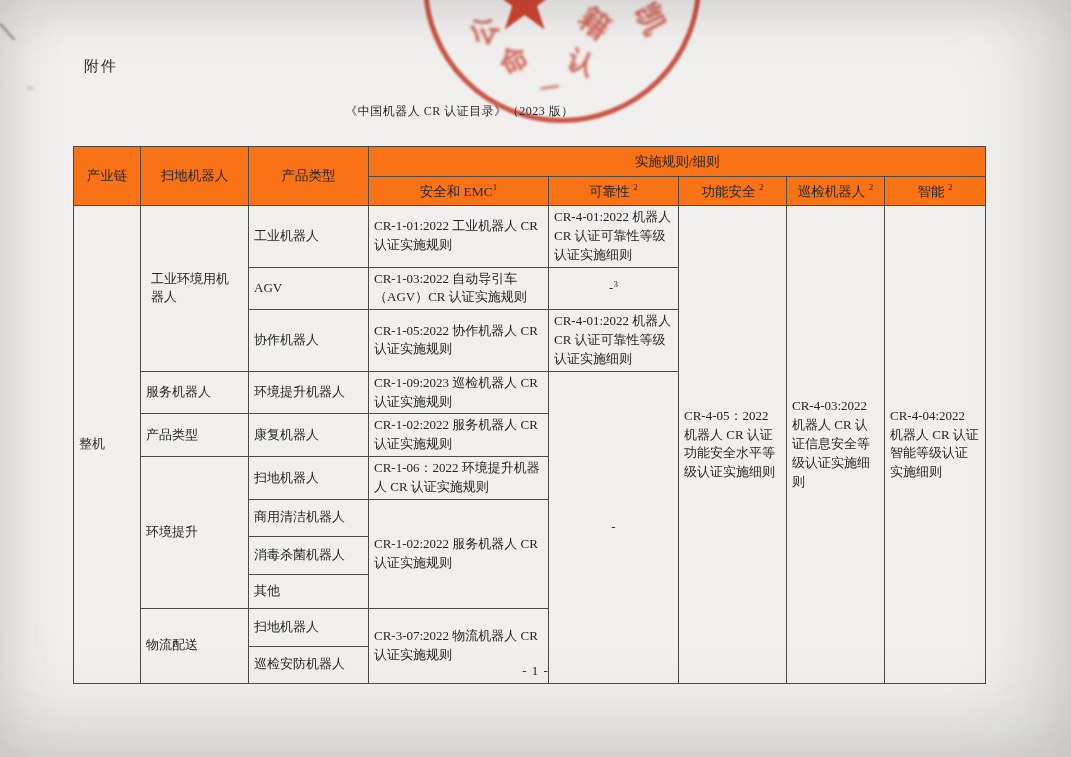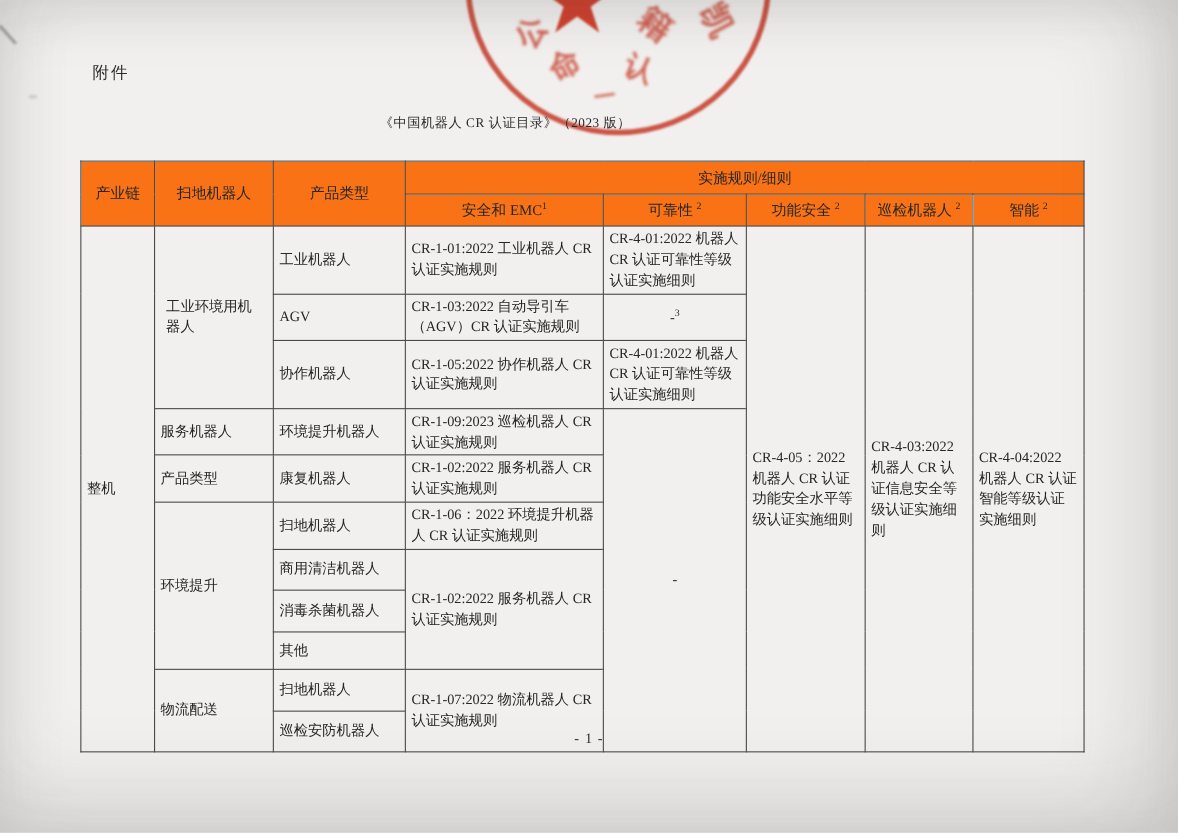--- a/index.html
+++ b/index.html
@@ -159,21 +159,21 @@
   </tr>
   <tr style="height:38px">
     <td class="center">消毒杀菌机器人</td>
   </tr>
   <tr style="height:34px">
     <td class="center">其他</td>
   </tr>
   <tr style="height:38px">
     <td class="center" rowspan="2">物流配送</td>
     <td class="center">扫地机器人</td>
-    <td class="rule" rowspan="2">CR-1-07:2022  物流机器人 CR 认证实施规则</td>
+    <td class="rule" rowspan="2">CR-3-07:2022  物流机器人 CR 认证实施规则</td>
   </tr>
   <tr style="height:37px">
     <td class="center">巡检安防机器人</td>
   </tr>
 </tbody>
   </table>
 
 <div class="page-number">- 1 -</div>
 
 </body></html>

